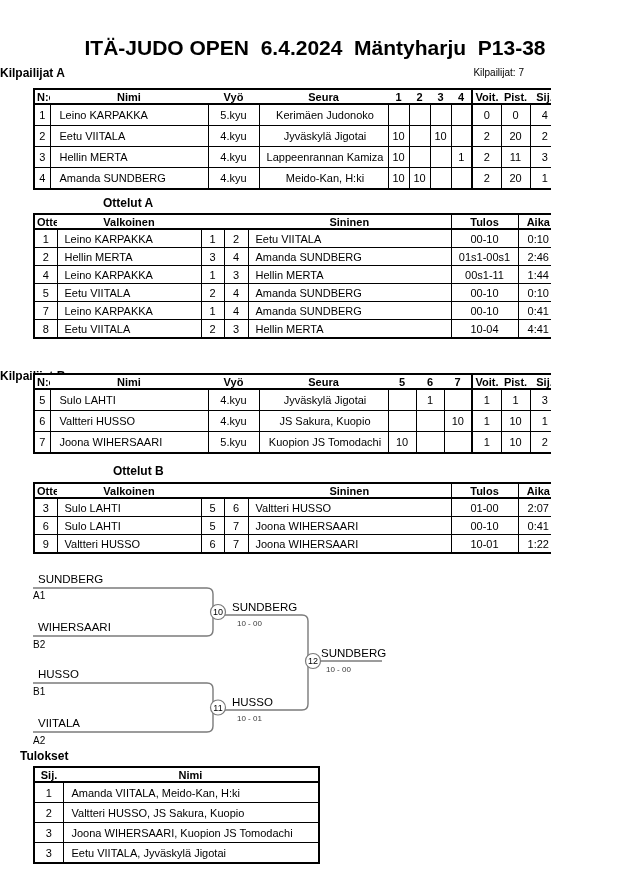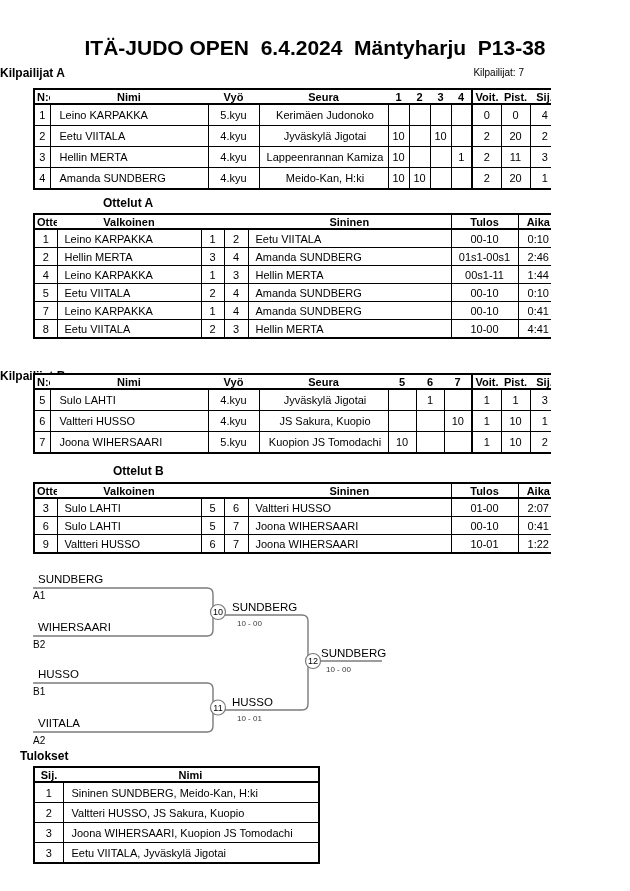--- a/index.html
+++ b/index.html
@@ -202,21 +202,21 @@
           <td>Amanda SUNDBERG</td>
           <td>00-10</td>
           <td>0:41</td>
         </tr>
         <tr>
           <td>8</td>
           <td>Eetu VIITALA</td>
           <td>2</td>
           <td>3</td>
           <td>Hellin MERTA</td>
-          <td>10-00</td>
+          <td>10-04</td>
           <td>4:41</td>
         </tr>
       </tbody>
   </table>
 
   <div class="sec-head" style="top:369px;left:0;width:498px;">Kilpailijat B</div>
 
   <table class="tbl t-pool t-poolB" style="left:33px;top:373px;width:527px;">
     <colgroup>
       <col style="width:16px">
@@ -379,21 +379,21 @@
     </colgroup>
     <thead>
         <tr>
           <th>Sij.</th>
           <th>Nimi</th>
         </tr>
       </thead>
     <tbody>
         <tr>
           <td>1</td>
-          <td>Sininen SUNDBERG, Meido-Kan, H:ki</td>
+          <td>Amanda VIITALA, Meido-Kan, H:ki</td>
         </tr>
         <tr>
           <td>2</td>
           <td>Valtteri HUSSO, JS Sakura, Kuopio</td>
         </tr>
         <tr>
           <td>3</td>
           <td>Joona WIHERSAARI, Kuopion JS Tomodachi</td>
         </tr>
         <tr>

